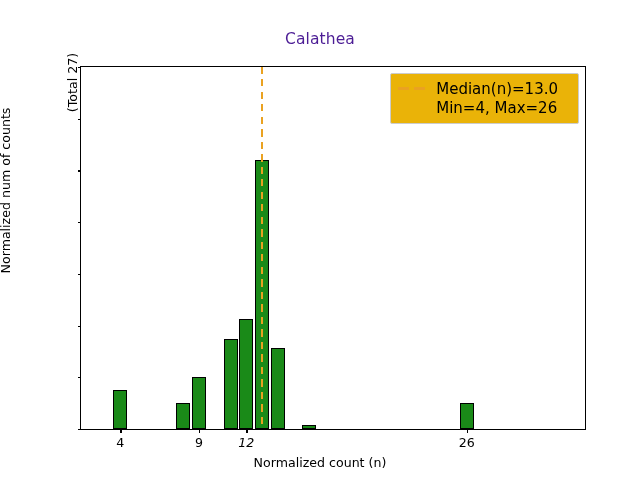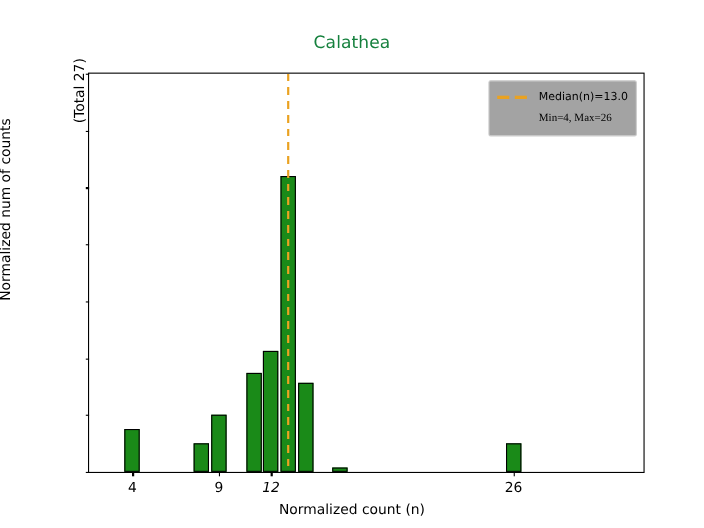--- a/index.html
+++ b/index.html
@@ -21,21 +21,21 @@
     width: 640px;
     height: 480px;
   }
   #chart-title {
     position: absolute;
     left: 0;
     top: 30px;
     width: 640px;
     text-align: center;
     font-size: 15.5px;
-    color: #15803d;
+    color: #4c1d95;
     letter-spacing: 0.1px;
   }
   
   #plot-area {
     position: absolute;
     left: 80px;
     top: 66px;
     width: 504px;
     height: 362px;
     border: 1.15px solid #000000;
@@ -120,26 +120,26 @@
     font-size: 12.6px;
     transform: rotate(-90deg) translate(0,0);
     transform-origin: center center;
     white-space: nowrap;
   }
   
   #legend {
     position: absolute;
     right: 6px;
     top: 6px;
-    background: #a3a3a3;
+    background: #eab308;
     border: 0.9px solid #cccccc;
     border-radius: 2px;
-    padding: 5px 7px 6px 7px;
+    padding: 5px 20px 6px 7px;
     box-sizing: border-box;
-    font-size: 10px;
+    font-size: 15px;
   }
   .legend-row {
     display: flex;
     align-items: center;
     height: 19px;
     white-space: nowrap;
   }
   .legend-swatch {
     width: 30px;
     height: 12px;
@@ -150,21 +150,20 @@
   .legend-swatch .dash {
     position: absolute;
     top: 4.4px;
     height: 3.2px;
     background: #eaa221;
   }
   .legend-swatch .dash.d1 { left: 0px;  width: 11px; }
   .legend-swatch .dash.d2 { left: 16px; width: 11px; }
   .legend-label2 {
     margin-left: 38px;
-    font-family: Liberation Serif, serif;
   }
 </style>
 </head>
 <body>
 
 <div id="figure">
 
   <div id="chart-title">Calathea</div>
 
   <div id="ylabel-main">Normalized num of counts</div>

